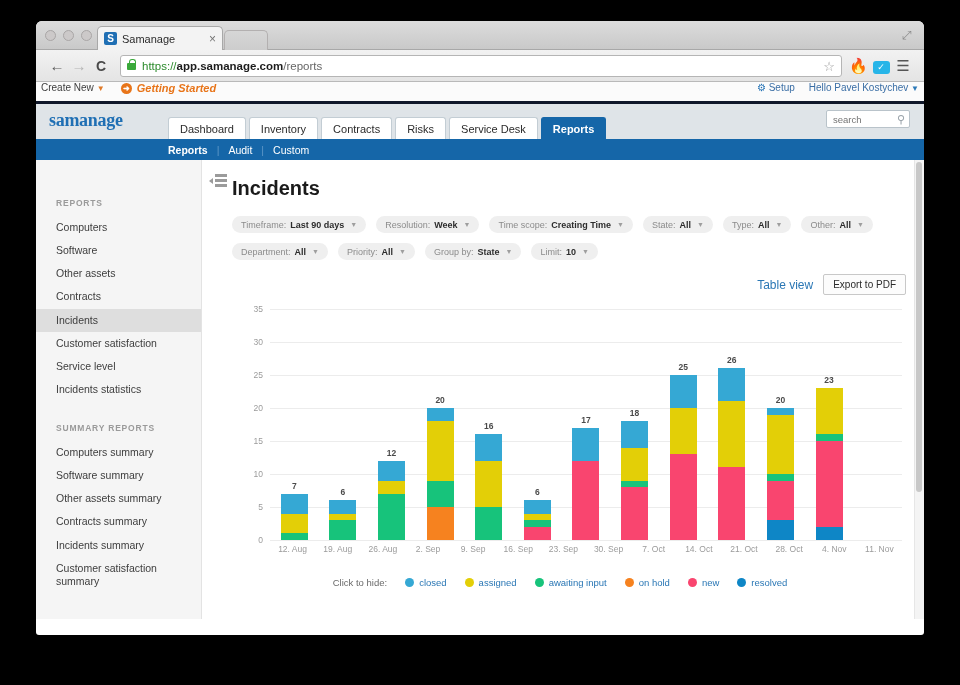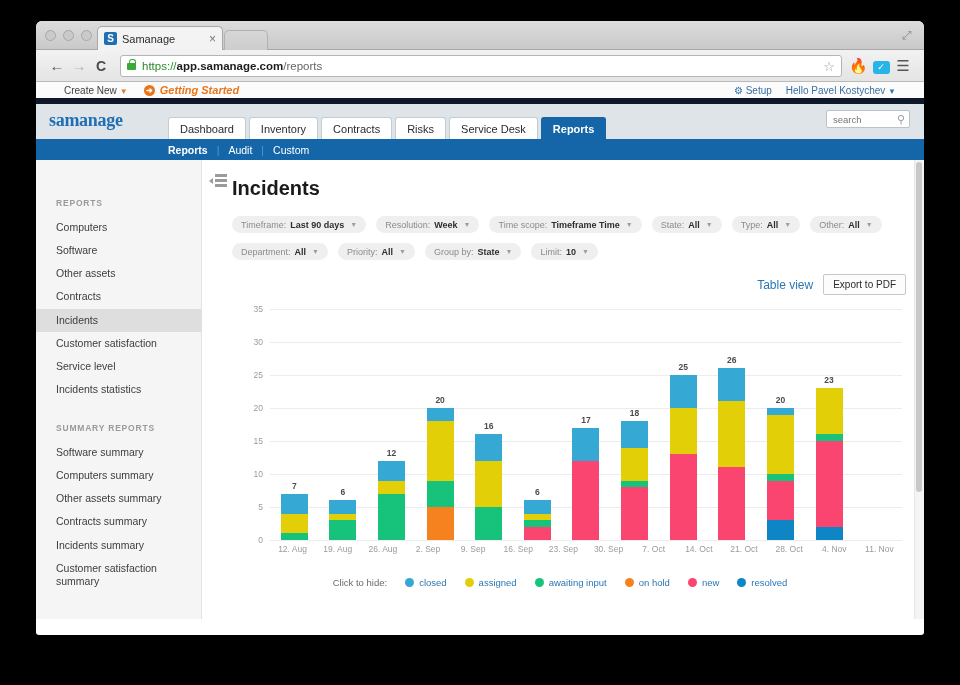--- a/index.html
+++ b/index.html
@@ -96,22 +96,22 @@
   .tb-icon { width: 22px; text-align: center; font-size: 13px; }
   .flame { color: #ef7622; font-size: 15px; }
   .pocket {
     display: inline-block; width: 17px; height: 13px; background: #27b5e8;
     border-radius: 3px; color: #fff; font-size: 9px; line-height: 13px; text-align: center;
   }
   .hamb { color: #555; font-size: 15px; }
 
   
   .appbar {
-    height: 22px; background: #fbfbfb; border-bottom: 6px solid #0f172a;
-    display: flex; align-items: center; padding: 0 28px; font-size: 10px;
+    height: 22px; background: #fbfbfb; border-bottom: 3px solid #0f172a;
+    display: flex; align-items: flex-start; padding: 0 5px; font-size: 10px;
   }
   .create-new { color: #3d3d3d; margin-right: 16px; }
   .create-new .caret { color: #e07b2a; font-size: 8px; margin-left: 3px; }
   .getting-started { color: #e8751a; font-weight: bold; font-style: italic; font-size: 11px; display: flex; align-items: center; }
   .gs-icon {
     width: 11px; height: 11px; border-radius: 50%; background: #e8751a; color: #fff;
     font-size: 8px; line-height: 11px; text-align: center; margin-right: 5px; font-style: normal;
   }
   .appbar-right { margin-left: auto; display: flex; align-items: center; gap: 14px; color: #3a6ea5; font-size: 10px; }
   .gear { color: #1f6fb4; font-size: 10px; }
@@ -326,22 +326,22 @@
             <div class="side-item">Other assets</div>
             <div class="side-item">Contracts</div>
             <div class="side-item active">Incidents</div>
             <div class="side-item">Customer satisfaction</div>
             <div class="side-item">Service level</div>
             <div class="side-item">Incidents statistics</div>
           </div>
         <div class="side-gap"></div>
         <div class="side-head">SUMMARY REPORTS</div>
         <div id="side2">
+            <div class="side-item">Computers summary</div>
             <div class="side-item">Software summary</div>
-            <div class="side-item">Computers summary</div>
             <div class="side-item">Other assets summary</div>
             <div class="side-item">Contracts summary</div>
             <div class="side-item">Incidents summary</div>
             <div class="side-item">Customer satisfaction summary</div>
           </div>
       </div>
 
       <div class="collapse-btn">
         <span class="arrow"></span>
         <span class="lines">
@@ -360,21 +360,21 @@
               <b>Last 90 days</b>
               <span class="dn">▼</span>
             </div>
             <div class="chip">
               <span>Resolution:</span>
               <b>Week</b>
               <span class="dn">▼</span>
             </div>
             <div class="chip">
               <span>Time scope:</span>
-              <b>Timeframe Time</b>
+              <b>Creating Time</b>
               <span class="dn">▼</span>
             </div>
             <div class="chip">
               <span>State:</span>
               <b>All</b>
               <span class="dn">▼</span>
             </div>
             <div class="chip">
               <span>Type:</span>
               <b>All</b>

